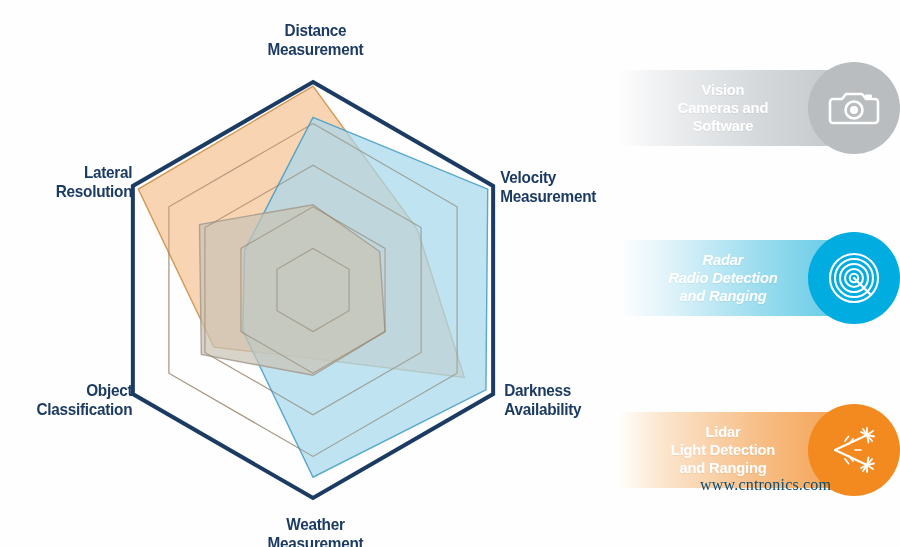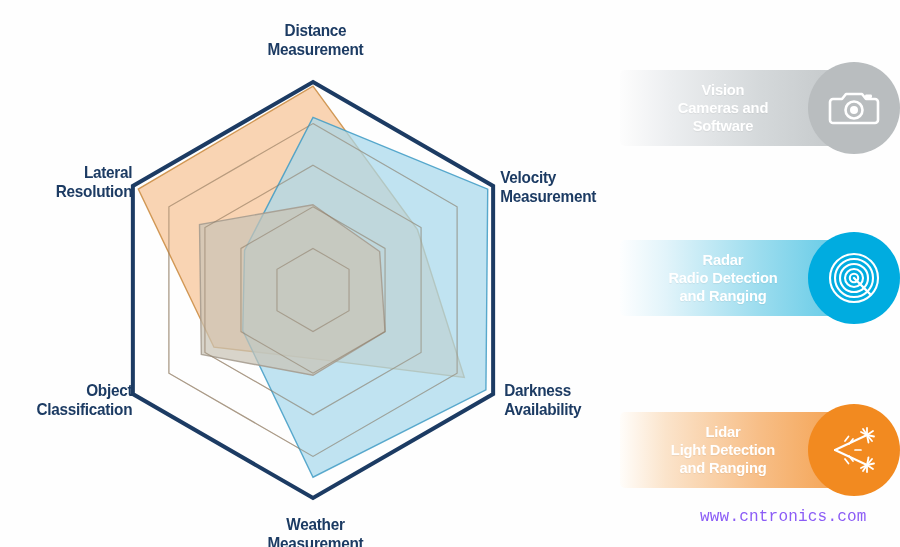--- a/index.html
+++ b/index.html
@@ -75,39 +75,39 @@
     border-radius:50%;
     display:flex;align-items:center;justify-content:center;
   }
 
   #card-vision{top:62px;}
   #card-vision .legend-bar{
     background:linear-gradient(to right,#fdfdfd 0%,#eceef0 22%,#d4d8da 62%,#c3c7c9 100%);
   }
   #card-vision .legend-circle{background:#b9bdbf;}
 
-  #card-radar{top:232px;}
+  #card-radar{top:232px;font-style:italic;}
   #card-radar .legend-bar{
     background:linear-gradient(to right,#fdfeff 0%,#e2f4fa 20%,#9adcee 62%,#5fc9e6 100%);
   }
   #card-radar .legend-circle{background:#00ace0;}
 
   #card-lidar{top:404px;}
   #card-lidar .legend-bar{
     background:linear-gradient(to right,#fffdfa 0%,#fbe4cb 20%,#f7bd85 62%,#f4a14f 100%);
   }
   #card-lidar .legend-circle{background:#f28a20;}
 
   
   #watermark{
     position:absolute;
-    left:700px;top:508px;
-    color:#8b5cf6;
+    left:700px;top:476px;
+    color:#0c4a6e;
     font-size:16px;
-    font-family:Liberation Mono, monospace;
+    font-family:Liberation Serif, serif;
     letter-spacing:0.2px;
     white-space:nowrap;
   }
 </style>
 </head>
 <body>
 
 <div id="root">
 
   <div id="chart-area">

